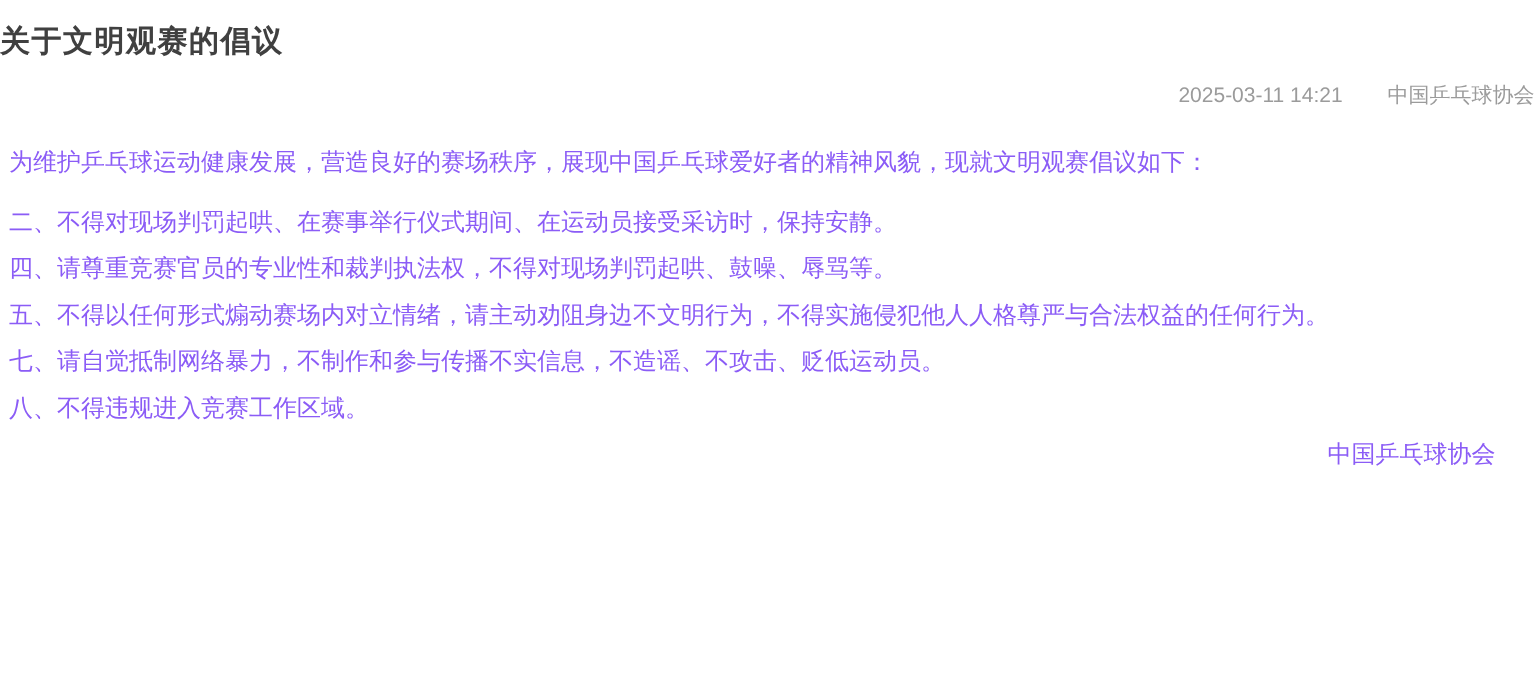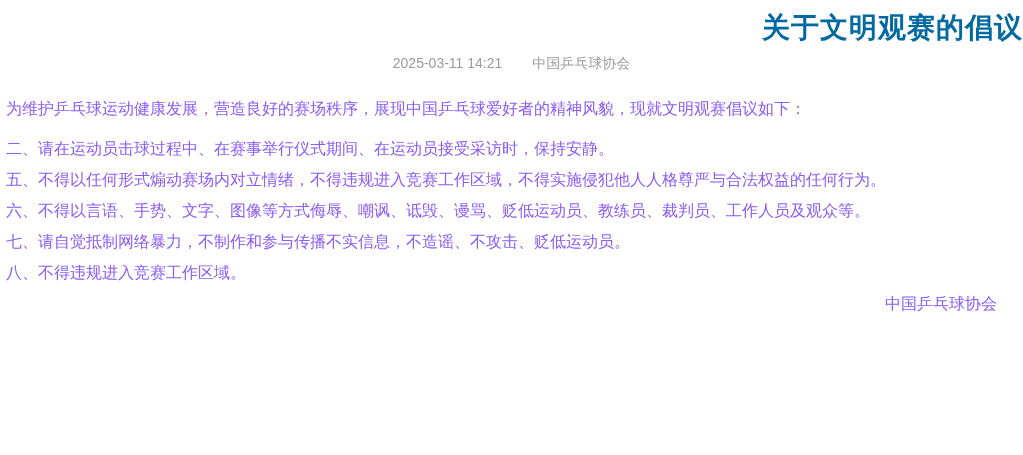--- a/index.html
+++ b/index.html
@@ -11,30 +11,30 @@
     position: relative;
     width: 1023px;
     height: 455px;
     background: #ffffff;
     font-family: "Liberation Sans", "DejaVu Sans", sans-serif;
     overflow: hidden;
   }
   .title {
     margin: 0;
     padding-top: 13px;
-    text-align: right;
-    font-size: 28px;
+    text-align: left;
+    font-size: 20px;
     line-height: 30px;
     font-weight: bold;
-    color: #0369a1;
+    color: #404040;
     letter-spacing: 1px;
   }
   .meta {
     margin-top: 13px;
-    text-align: center;
+    text-align: right;
     font-size: 14px;
     line-height: 15px;
     color: #9b9b9b;
   }
   .meta-source {
     margin-left: 26px;
   }
   .body {
     padding: 28px 8px 0 6px;
     font-size: 16px;
@@ -71,23 +71,23 @@
 
   <div class="meta">
     <span class="meta-date">2025-03-11 14:21</span>
     <span class="meta-source">中国乒乓球协会</span>
   </div>
 
   <div class="body">
 
     <p class="intro">为维护乒乓球运动健康发展，营造良好的赛场秩序，展现中国乒乓球爱好者的精神风貌，现就文明观赛倡议如下：</p>
 
-    <p class="item">二、请在运动员击球过程中、在赛事举行仪式期间、在运动员接受采访时，保持安静。</p>
-    <p class="item">五、不得以任何形式煽动赛场内对立情绪，不得违规进入竞赛工作区域，不得实施侵犯他人人格尊严与合法权益的任何行为。</p>
-    <p class="item">六、不得以言语、手势、文字、图像等方式侮辱、嘲讽、诋毁、谩骂、贬低运动员、教练员、裁判员、工作人员及观众等。</p>
+    <p class="item">二、不得对现场判罚起哄、在赛事举行仪式期间、在运动员接受采访时，保持安静。</p>
+    <p class="item">四、请尊重竞赛官员的专业性和裁判执法权，不得对现场判罚起哄、鼓噪、辱骂等。</p>
+    <p class="item">五、不得以任何形式煽动赛场内对立情绪，请主动劝阻身边不文明行为，不得实施侵犯他人人格尊严与合法权益的任何行为。</p>
     <p class="item">七、请自觉抵制网络暴力，不制作和参与传播不实信息，不造谣、不攻击、贬低运动员。</p>
     <p class="item">八、不得违规进入竞赛工作区域。</p>
 
     <div class="signature">
       <p class="sig-org">中国乒乓球协会</p>
     </div>
 
   </div>
 </div>
 

